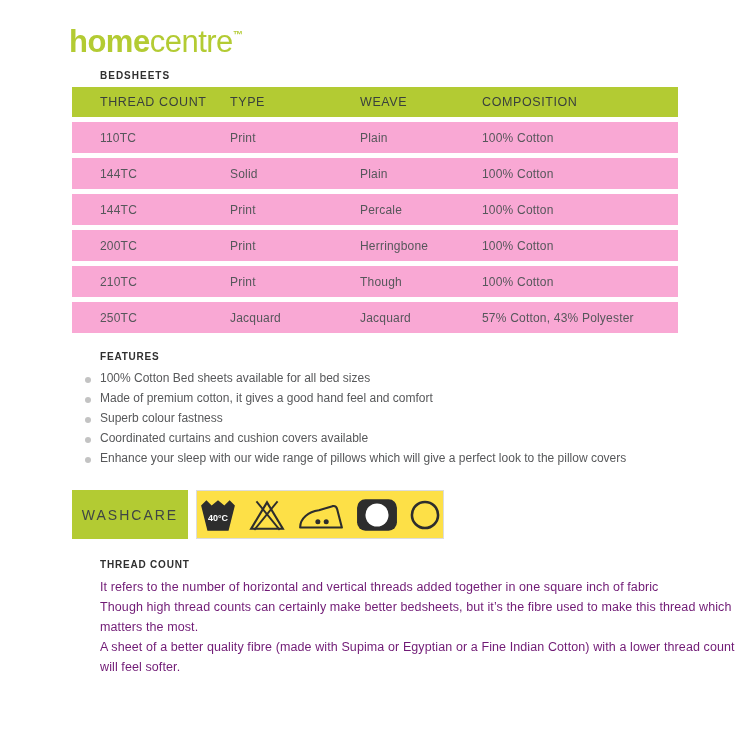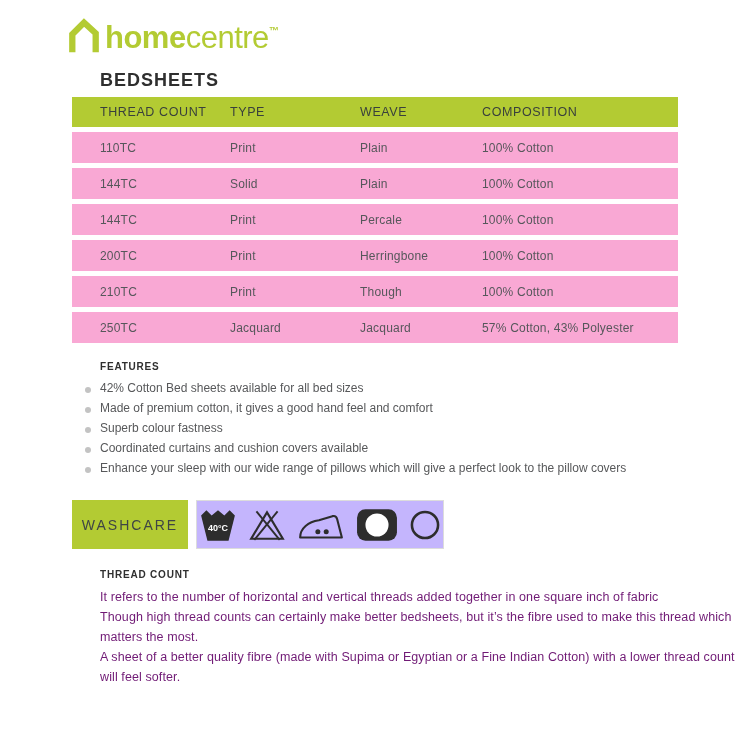--- a/index.html
+++ b/index.html
@@ -4,30 +4,30 @@
 <style>
   * { margin:0; padding:0; box-sizing:border-box; }
   html,body { background:#ffffff; }
   body { font-family:"Liberation Sans", sans-serif; }
   .page {
     position:relative; width:750px; height:750px; background:#fff;
     overflow:hidden; color:#57585a;
   }
 
   
-  .logo { display:flex; align-items:flex-start; padding:14px 0 0 66px; height:52px; }
+  .logo { display:flex; align-items:flex-start; padding:14px 0 0 66px; height:52px;flex-direction:column; }
   .logo svg { margin-top:4px; }
   .logo-text { font-size:31px; line-height:34px; color:#b3cb33; margin-left:3px; letter-spacing:-0.5px; }
   .logo-home { font-weight:700; }
   .logo-centre { font-weight:400; }
   .logo-tm { font-size:10px; vertical-align:14px; font-weight:700; letter-spacing:0; }
 
   
   .page-title {
-    margin:18px 0 0 100px; font-size:18px; font-weight:700;
+    margin:18px 0 0 100px; font-size:10px; font-weight:700;
     color:#2f2f2f; letter-spacing:1px;
   }
 
   
   table.spec {
     margin:1px 0 0 72px; width:606px;
     border-collapse:separate; border-spacing:0 5px;
     table-layout:fixed;
   }
   table.spec col.c1 { width:158px; }
@@ -58,21 +58,21 @@
   ul.features .feature-text { font-size:12px; line-height:13px; color:#57585a; }
 
   
   .washcare { display:flex; align-items:center; margin:25px 0 0 72px; }
   .washcare-label {
     width:116px; height:49px; background:#b3cb33; color:#3f4545;
     display:flex; align-items:center; justify-content:center;
     font-size:14px; letter-spacing:2px;
   }
   .washcare-icons {
-    margin-left:8px; width:248px; height:49px; background:#c4b5fd;
+    margin-left:8px; width:248px; height:49px; background:#fde047;
     border:1px solid #dcdcdc; display:flex; align-items:center;
     justify-content:center; gap:11px;
   }
 
   
   .thread-heading { margin-top:20px; }
   .thread-copy { margin:7px 0 0 100px; width:640px; }
   .thread-copy p { font-size:12.5px; line-height:20px; color:#701a75; letter-spacing:0.1px; }
 </style>
 </head>
@@ -143,21 +143,21 @@
         <td>Jacquard</td>
         <td>57% Cotton, 43% Polyester</td>
       </tr>
     </tbody>
   </table>
 
   <h2 class="section-heading">FEATURES</h2>
   <ul class="features">
     <li>
         <span class="bullet"></span>
-        <span class="feature-text">42% Cotton Bed sheets available for all bed sizes</span>
+        <span class="feature-text">100% Cotton Bed sheets available for all bed sizes</span>
       </li>
     <li>
         <span class="bullet"></span>
         <span class="feature-text">Made of premium cotton, it gives a good hand feel and comfort</span>
       </li>
     <li>
         <span class="bullet"></span>
         <span class="feature-text">Superb colour fastness</span>
       </li>
     <li>

